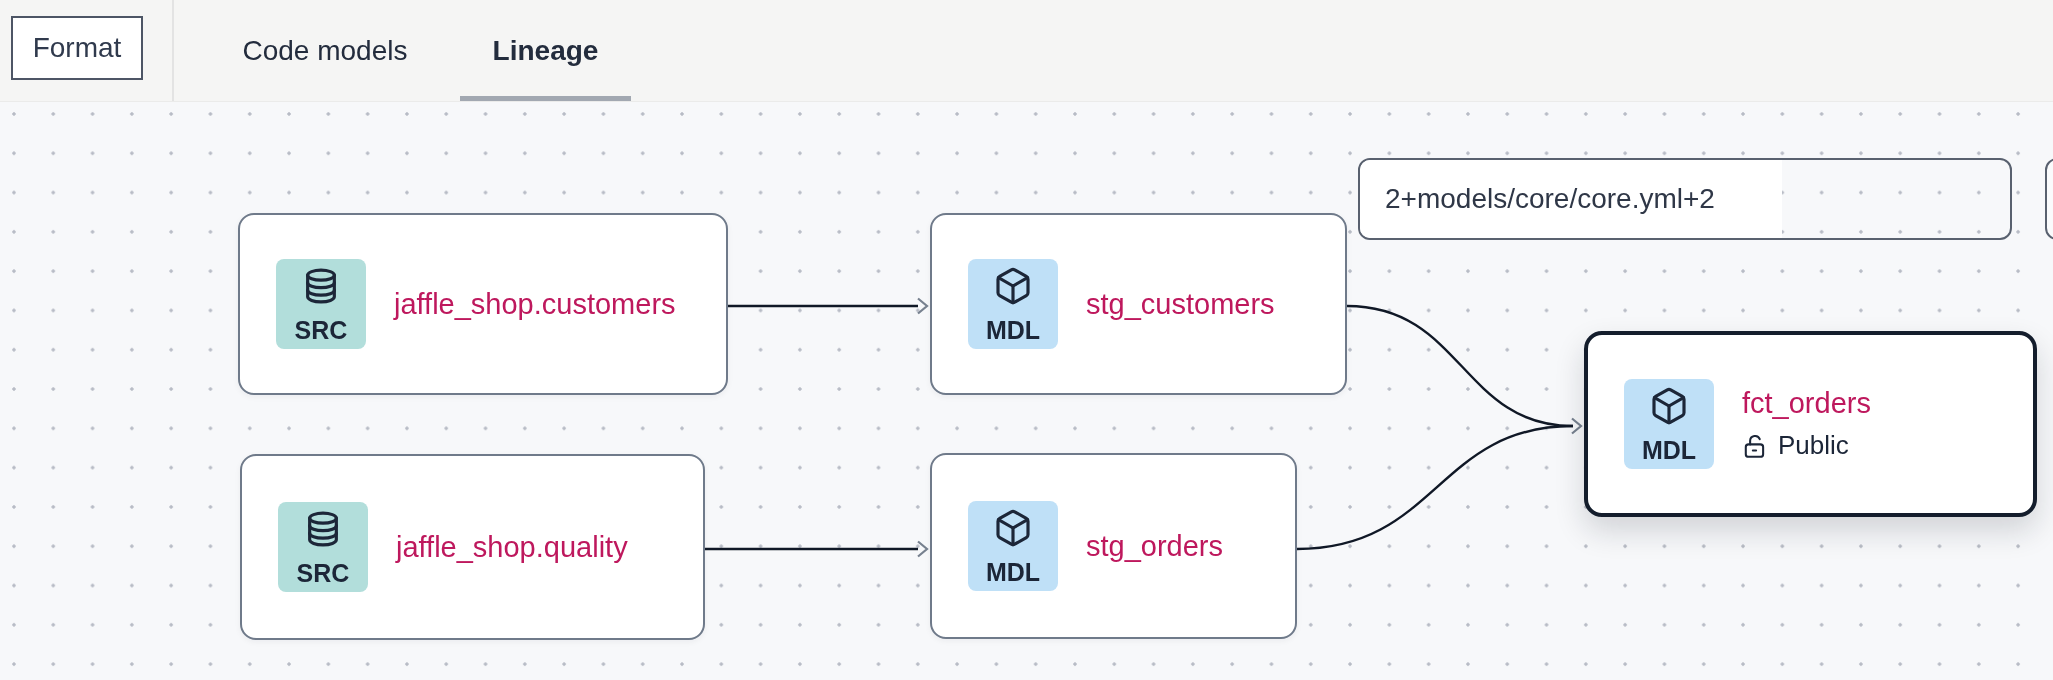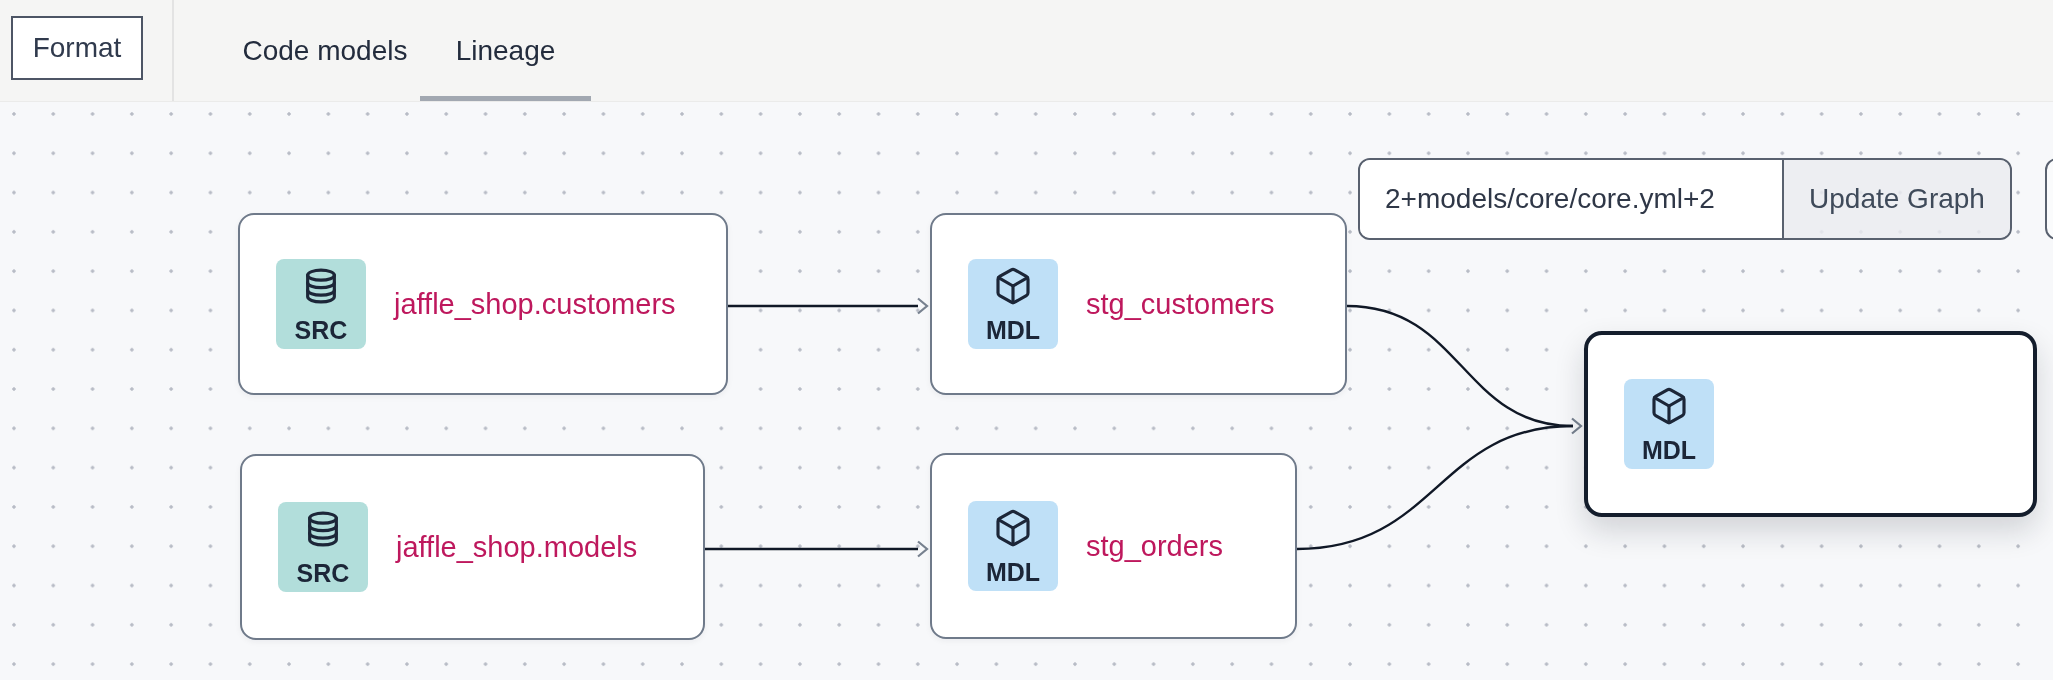--- a/index.html
+++ b/index.html
@@ -19,21 +19,21 @@
     font-family:inherit;font-size:28px;color:#303a4d;cursor:pointer;
   }
   .topbar-divider{
     position:absolute;left:172px;top:0;width:2px;height:101px;background:#e3e3e3;
   }
   .tab{
     position:absolute;top:0;height:101px;display:flex;align-items:center;justify-content:center;
     font-size:28px;color:#232c3d;cursor:pointer;
   }
   .tab-code-quality{left:207px;width:236px;}
-  .tab-lineage{left:420px;width:171px;}
+  .tab-lineage{left:460px;width:171px;font-weight:bold;}
   .tab-underline{
     position:absolute;left:0;right:0;bottom:0;height:5px;background:#a2a8b1;
   }
   
   .canvas{
     position:absolute;left:0;top:101px;width:2053px;height:579px;
     background-color:#f7f8fa;
     background-image:radial-gradient(circle,#b7bbc5 1.5px,transparent 1.7px);
     background-size:39.3px 39.3px;background-position:-5.7px -6.7px;
   }
@@ -142,21 +142,21 @@
 <div class="node" id="node-src-orders">
   <div class="node-icon src">
     <svg width="40" height="40" viewBox="0 0 24 24" fill="none" stroke="#1c2638" stroke-width="1.9" stroke-linecap="round">
       <ellipse cx="12" cy="5.5" rx="8" ry="3"></ellipse>
       <path d="M4 5.5 v13 c0 1.7 3.6 3 8 3 s8 -1.3 8 -3 v-13"></path>
       <path d="M4 10 c0 1.7 3.6 3 8 3 s8 -1.3 8 -3"></path>
       <path d="M4 14.5 c0 1.7 3.6 3 8 3 s8 -1.3 8 -3"></path>
     </svg>
     <span class="icon-label">SRC</span>
   </div>
-  <div class="node-title">jaffle_shop.models</div>
+  <div class="node-title">jaffle_shop.quality</div>
 </div>
 
 <div class="node" id="node-stg-orders">
   <div class="node-icon mdl">
     <svg width="40" height="40" viewBox="0 0 24 24" fill="none" stroke="#1c2638" stroke-width="1.9" stroke-linecap="round" stroke-linejoin="round">
       <path d="M21 8a2 2 0 0 0-1-1.73l-7-4a2 2 0 0 0-2 0l-7 4A2 2 0 0 0 3 8v8a2 2 0 0 0 1 1.73l7 4a2 2 0 0 0 2 0l7-4A2 2 0 0 0 21 16Z"></path>
       <path d="m3.3 7 8.7 5 8.7-5"></path>
       <path d="M12 22V12"></path>
     </svg>
     <span class="icon-label">MDL</span>
@@ -166,19 +166,29 @@
 
 <div class="node selected" id="node-fct-orders">
   <div class="node-icon mdl">
     <svg width="40" height="40" viewBox="0 0 24 24" fill="none" stroke="#1c2638" stroke-width="1.9" stroke-linecap="round" stroke-linejoin="round">
       <path d="M21 8a2 2 0 0 0-1-1.73l-7-4a2 2 0 0 0-2 0l-7 4A2 2 0 0 0 3 8v8a2 2 0 0 0 1 1.73l7 4a2 2 0 0 0 2 0l7-4A2 2 0 0 0 21 16Z"></path>
       <path d="m3.3 7 8.7 5 8.7-5"></path>
       <path d="M12 22V12"></path>
     </svg>
     <span class="icon-label">MDL</span>
   </div>
+  <div class="node-text-col">
+    <div class="node-title">fct_orders</div>
+    <div class="node-subtitle">
+      <svg width="26" height="26" viewBox="0 0 24 24" fill="none" stroke="#1c2638" stroke-width="1.9" stroke-linecap="round" stroke-linejoin="round">
+        <rect x="3.5" y="10.5" width="16" height="11.5" rx="2.5"></rect>
+        <path d="M7.5 10.5 V7.2 a4.6 4.6 0 0 1 8.9 -1.5"></path>
+        <path d="M10 16.2 h3"></path>
+      </svg>
+      <span>Public</span>
+    </div>
+  </div>
 </div>
 
 <div class="selector-group">
   <input class="selector-input" type="text" readonly="" value="2+models/core/core.yml+2" style="">
-  <button class="update-btn">Update Graph</button>
 </div>
 <div class="clipped-control"></div>
 
 </body></html>

